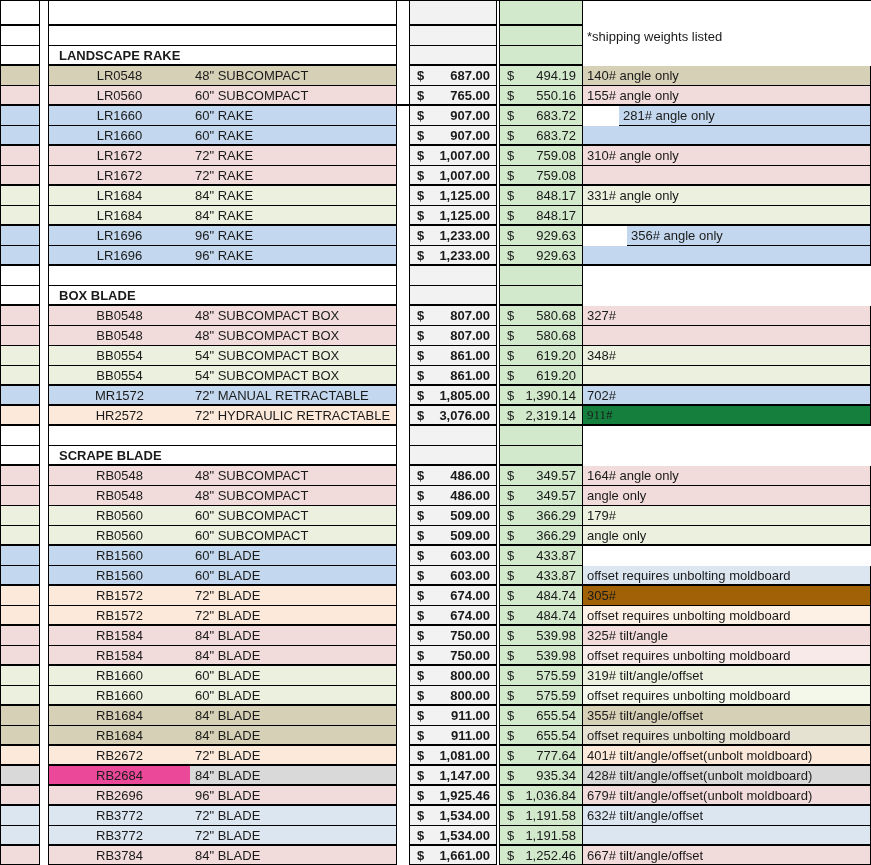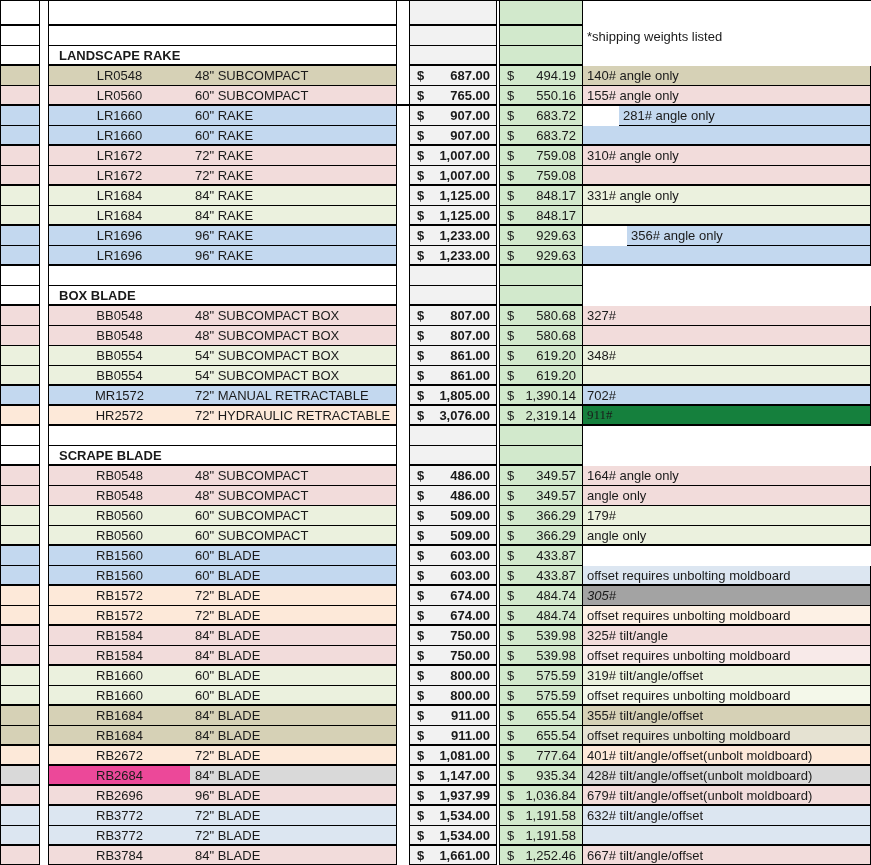--- a/index.html
+++ b/index.html
@@ -498,21 +498,21 @@
         <div class="cell gap"></div>
         <div class="cell list">
           <span>$</span>
           <span>674.00</span>
         </div>
         <div class="cell gap"></div>
         <div class="cell sell">
           <span>$</span>
           <span>484.74</span>
         </div>
-        <div class="cell notes item" style="background: #a3a3a3; font-style: italic;">305#</div>
+        <div class="cell notes item" style="background: #a16207;">305#</div>
       </div>
       <div class="row">
         <div class="cell sold bb2" style="background: rgb(253, 233, 217);"></div>
         <div class="cell gap"></div>
         <div class="cell mainL bb2" style="background: rgb(253, 233, 217);">RB1572</div>
         <div class="cell mainR bb2" style="background: rgb(253, 233, 217);">72" BLADE</div>
         <div class="cell gap"></div>
         <div class="cell list bb2">
           <span>$</span>
           <span>674.00</span>
@@ -661,21 +661,21 @@
         <div class="cell notes item bb2" style="background: rgb(217, 217, 217);">428# tilt/angle/offset(unbolt moldboard)</div>
       </div>
       <div class="row">
         <div class="cell sold bb2" style="background: rgb(242, 220, 219);"></div>
         <div class="cell gap"></div>
         <div class="cell mainL bb2" style="background: rgb(242, 220, 219);">RB2696</div>
         <div class="cell mainR bb2" style="background: rgb(242, 220, 219);">96" BLADE</div>
         <div class="cell gap"></div>
         <div class="cell list bb2">
           <span>$</span>
-          <span>1,937.99</span>
+          <span>1,925.46</span>
         </div>
         <div class="cell gap"></div>
         <div class="cell sell bb2">
           <span>$</span>
           <span>1,036.84</span>
         </div>
         <div class="cell notes item bb2" style="background: rgb(242, 220, 219);">679# tilt/angle/offset(unbolt moldboard)</div>
       </div>
       <div class="row">
         <div class="cell sold" style="background: rgb(220, 230, 241);"></div>

